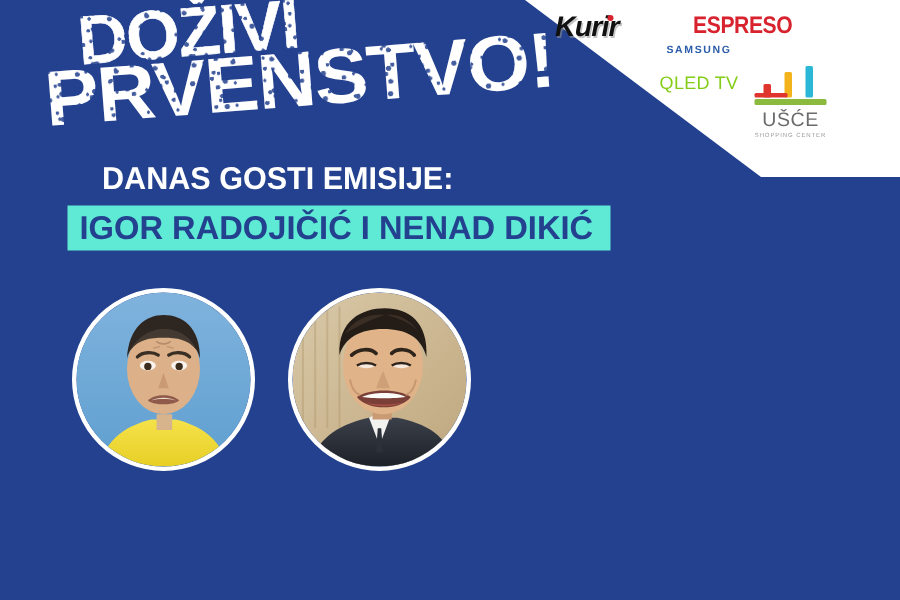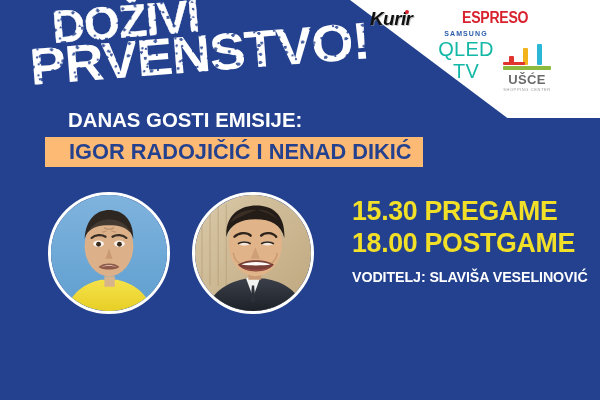--- a/index.html
+++ b/index.html
@@ -42,41 +42,41 @@
     position:absolute;left:112px;top:9px;
     font-weight:bold;font-size:16px;color:#d8232f;
     letter-spacing:-0.3px;transform:scaleX(.88);transform-origin:left top;
   }
   .samsung-wrap{position:absolute;left:74px;top:30px;text-align:center;width:84px;}
   .samsung{
     font-size:7px;font-weight:bold;color:#2a5caa;
     letter-spacing:1.1px;line-height:1;
   }
   .qled{
-    font-size:20px;color:#14b8a6;letter-spacing:.2px;line-height:1.1;
-    margin-top:1px;
+    font-size:12px;color:#84cc16;letter-spacing:.2px;line-height:1.1;
+    margin-top:12px;
   }
 
   
   .usce{position:absolute;left:146px;top:48px;width:62px;text-align:center;}
   .usce-mark{position:relative;height:24px;width:56px;margin:0 auto;}
   .usce-mark .bar{position:absolute;bottom:7px;width:5px;border-radius:1px;}
   .usce-mark .b1{left:10px;height:9px;background:#e0342f;}
   .usce-mark .b2{left:24px;height:17px;background:#f2b31c;}
   .usce-mark .b3{left:38px;height:21px;background:#2bb8d6;}
   .usce-mark .base{
     position:absolute;bottom:2px;left:4px;width:48px;height:4px;
     background:#8cba3f;border-radius:1px;
   }
   .usce-mark .base2{
     position:absolute;bottom:7px;left:4px;width:22px;height:3px;
     background:#e0342f;border-radius:1px;
   }
   .usce-name{
-    font-size:13px;font-weight:bold;color:#6b6b6b;letter-spacing:.4px;
+    font-size:13px;font-weight:normal;color:#6b6b6b;letter-spacing:.4px;
     line-height:1;margin-top:1px;
   }
   .usce-sub{
     font-size:4px;color:#9a9a9a;letter-spacing:.6px;margin-top:1px;
   }
 
   
   .headline{position:absolute;left:0;top:0;z-index:6;}
   .grunge{
     font-family:"Liberation Sans",sans-serif;
@@ -111,21 +111,21 @@
   }
 
   
   .guest-label{
     position:absolute;left:68px;top:108px;z-index:6;
     font-size:21px;font-weight:bold;color:#ffffff;
     letter-spacing:0px;transform:scaleX(.97);transform-origin:left top;
   }
   .guest-banner{
     position:absolute;left:45px;top:137px;z-index:6;
-    background:#fdba74;padding:3px 8px 4px 24px;
+    background:#5eead4;padding:3px 8px 4px 8px;
   }
   .guest-names{
     font-size:22px;font-weight:bold;color:#23418f;
     letter-spacing:0px;line-height:1.05;white-space:nowrap;
     transform:scaleX(.99);transform-origin:left top;
   }
 
   
   .photo{
     position:absolute;border-radius:50%;overflow:hidden;
@@ -267,19 +267,14 @@
       <path d="M57 42 C60 40 65 40 68 42" stroke="#2e241c" stroke-width="1.4" fill="none"></path>
       <path d="M52 45 L48 55 L56 55 Z" fill="#cf9f78"></path>
       <path d="M37 60 C44 55 61 55 68 60 C62 68 43 68 37 60 Z" fill="#7a3f36"></path>
       <path d="M40 60 C46 57 60 57 65 60 C59 61 46 61 40 60 Z" fill="#fbfbf8"></path>
       <path d="M41 63 C47 66 58 66 64 63 C58 65 47 65 41 63 Z" fill="#b2564a"></path>
       <path d="M33 50 C34 55 36 58 39 59" stroke="#c08f68" stroke-width="1.2" fill="none" opacity=".7"></path>
       <path d="M71 50 C70 55 68 58 65 59" stroke="#c08f68" stroke-width="1.2" fill="none" opacity=".7"></path>
     </svg>
   </div>
 
-  <div class="schedule">
-    <div class="sched-line">15.30 PREGAME</div>
-    <div class="sched-line">18.00 POSTGAME</div>
-    <div class="host">VODITELJ: SLAVIŠA VESELINOVIĆ</div>
-  </div>
 
 </div>
 
 </body></html>

